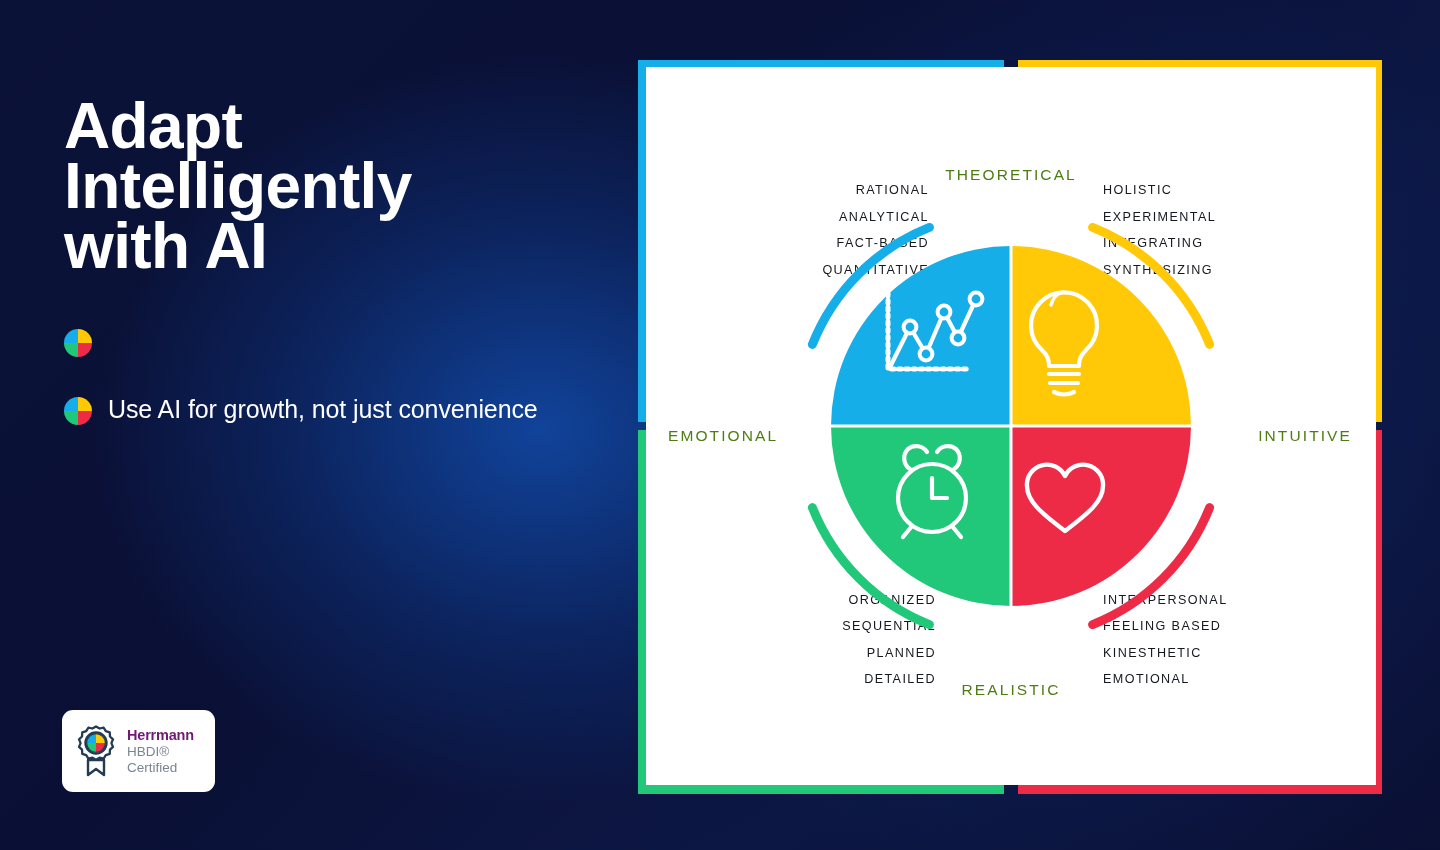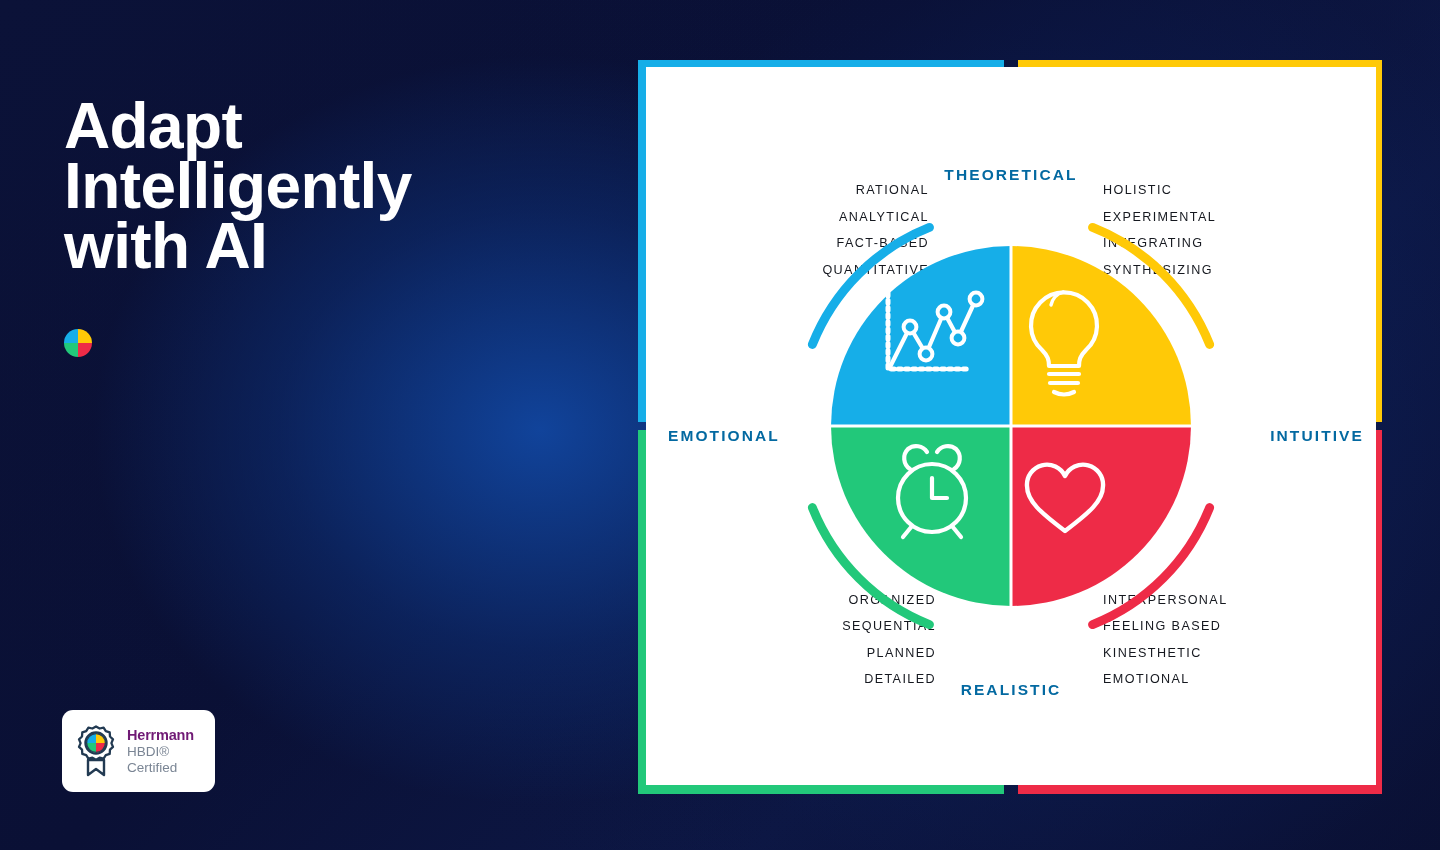--- a/index.html
+++ b/index.html
@@ -70,27 +70,27 @@
   #fb-right-lower { right:0;  top:370px;width:14px;  height:364px; }
   #fb-bot-left    { left:0;   bottom:0; width:366px; height:14px; }
   #fb-bot-right   { left:380px;bottom:0;width:364px; height:14px; }
 
   #card {
     position:absolute; left:8px; top:7px;
     width:730px; height:718px; background:#ffffff;
   }
 
   .axis-label {
-    position:absolute; font-size:15.5px; font-weight:bold;
-    letter-spacing:2.1px; color:#0369a1; white-space:nowrap;
+    position:absolute; font-size:15.5px; font-weight:normal;
+    letter-spacing:2.1px; color:#4d7c0f; white-space:nowrap;
   }
   #lbl-theoretical { left:50%; transform:translateX(-50%); top:99px; }
   #lbl-realistic   { left:50%; transform:translateX(-50%); bottom:86px; }
   #lbl-rational    { left:22px;  top:360px; }
-  #lbl-intuitive   { right:12px; top:360px;margin-left:46px; }
+  #lbl-intuitive   { right:24px; top:360px;margin-left:46px; }
 
   .attr-group { position:absolute; font-size:12.6px; letter-spacing:1.4px; color:#15181f; line-height:26.6px; }
   #attr-blue   { right:447px; top:110px;  text-align:right; }
   #attr-yellow { left:457px;  top:110px;  text-align:left;  }
   #attr-green  { right:440px; bottom:92px;text-align:right; }
   #attr-red    { left:457px;  bottom:92px;text-align:left;  }
 
   #wheel { position:absolute; left:50%; top:50%; transform:translate(-50%,-50%); width:450px; height:450px; }
   #wheel svg { display:block; }
 </style>
@@ -110,20 +110,29 @@
       <div class="bullet">
         <span class="bdot">
           <i class="q1" style="background:#16AEE8"></i>
             <i class="q2" style="background:#FFC907"></i>
           <i class="q3" style="background:#22C87A"></i>
             <i class="q4" style="background:#EE2B47"></i>
         </span>
       </div>
 
 
+      <div class="bullet">
+        <span class="bdot">
+          <i class="q1" style="background:#16AEE8"></i>
+            <i class="q2" style="background:#FFC907"></i>
+          <i class="q3" style="background:#22C87A"></i>
+            <i class="q4" style="background:#EE2B47"></i>
+        </span>
+        <span class="btext">Use AI for growth, not just convenience</span>
+      </div>
 
     </div>
 
     <div id="badge">
       <span id="badge-mark">
         <svg viewBox="0 0 44 54" width="44" height="54">
           <path d="M14 36 L14 51 L22 45 L30 51 L30 36 Z" fill="#fff" stroke="#223a52" stroke-width="2.4" stroke-linejoin="round"></path>
           <path d="M22 2.5 l3.6 2.0 4.0 -.9 2.2 3.5 3.9 1.3 .3 4.1 3.0 2.8 -1.6 3.8 1.6 3.8 -3.0 2.8 -.3 4.1 -3.9 1.3 -2.2 3.5 -4.0 -.9 -3.6 2.0 -3.6 -2.0 -4.0 .9 -2.2 -3.5 -3.9 -1.3 -.3 -4.1 -3.0 -2.8 1.6 -3.8 -1.6 -3.8 3.0 -2.8 .3 -4.1 3.9 -1.3 2.2 -3.5 4.0 .9 Z" fill="#fff" stroke="#223a52" stroke-width="2.3" stroke-linejoin="round"></path>
           <circle cx="22" cy="19" r="10.6" fill="#fff" stroke="#223a52" stroke-width="2.2"></circle>
           <path d="M22 19 L22 9.6 A9.4 9.4 0 0 0 12.6 19 Z" fill="#16AEE8"></path>

